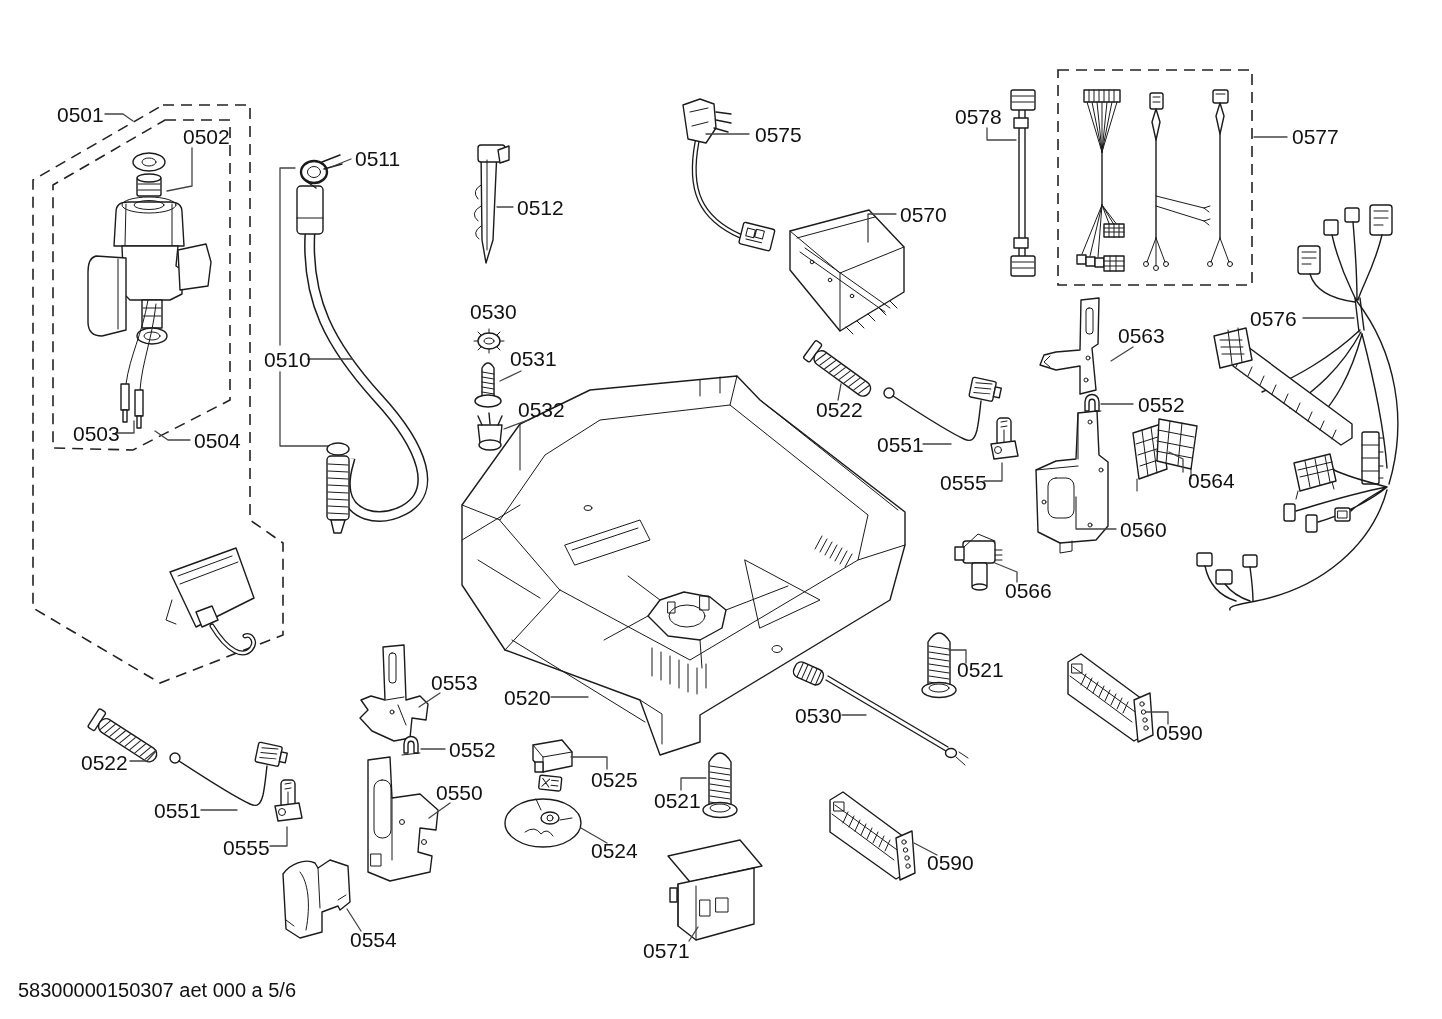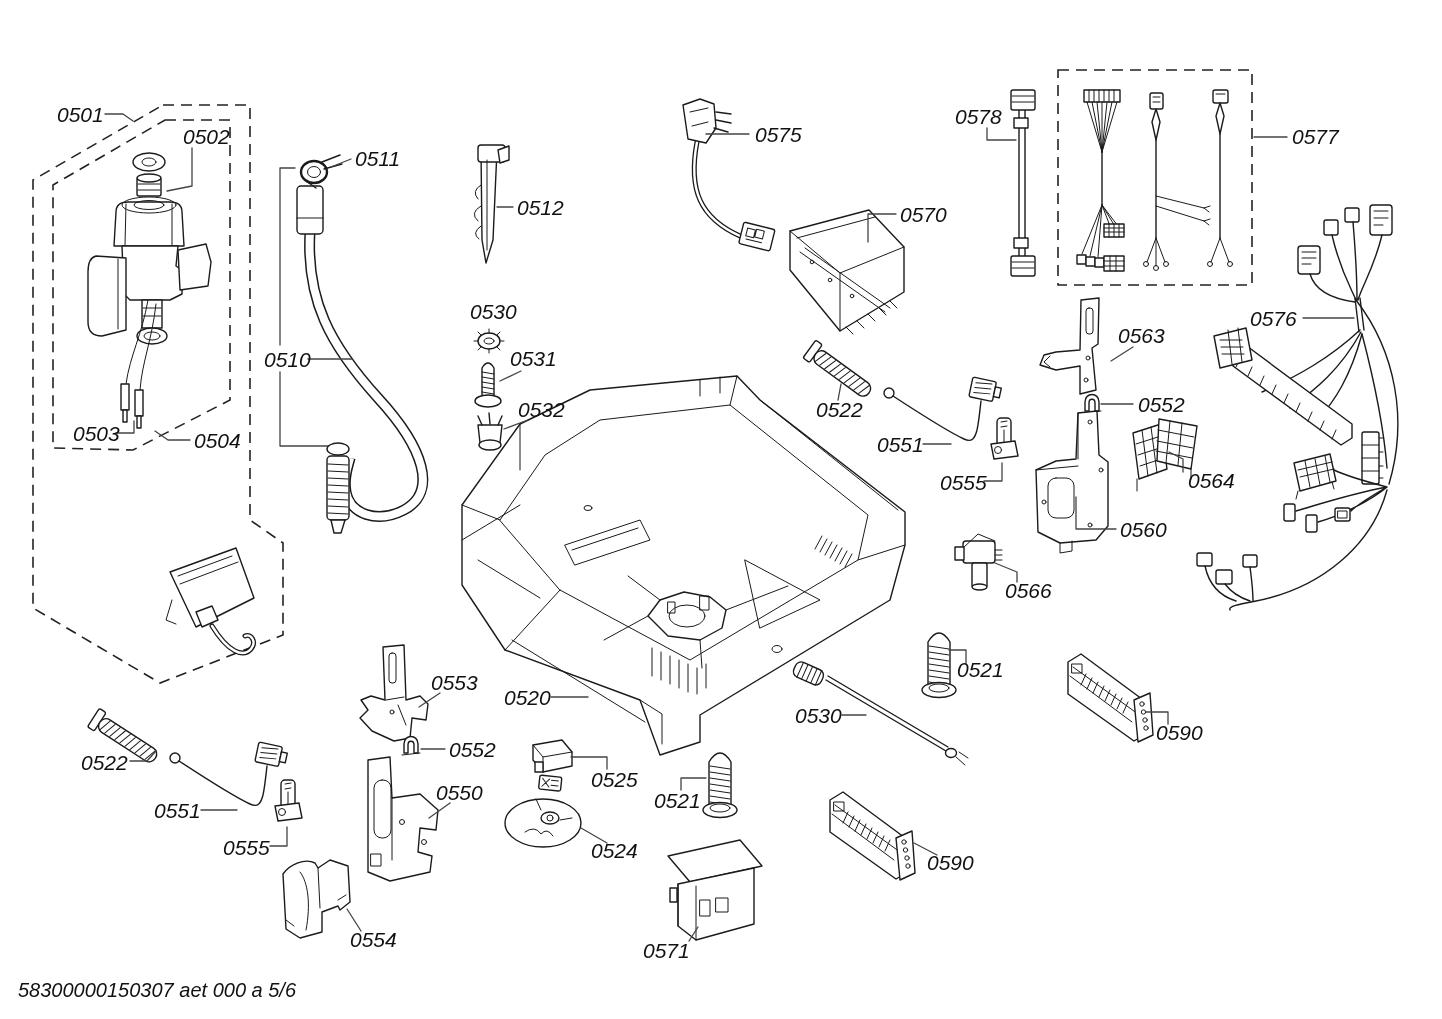--- a/index.html
+++ b/index.html
@@ -1,17 +1,17 @@
 <!DOCTYPE html>
 <html><head>
 <meta charset="utf-8">
 <style>
   html,body{margin:0;padding:0;background:#fff;}
   .page{position:relative;width:1442px;height:1019px;background:#fff;overflow:hidden;
-        font-family:"Liberation Sans",sans-serif;font-style:italic;}
+        font-family:"Liberation Sans",sans-serif;}
   svg{display:block}
   .ln{fill:none;stroke:#1b1b1b;stroke-width:1.4;stroke-linejoin:round;stroke-linecap:round}
   .lnf{fill:#fff;stroke:#1b1b1b;stroke-width:1.4;stroke-linejoin:round;stroke-linecap:round}
   .thin{fill:none;stroke:#1b1b1b;stroke-width:1;stroke-linejoin:round;stroke-linecap:round}
   .dash{fill:none;stroke:#222;stroke-width:1.6;stroke-dasharray:11 7;stroke-linejoin:miter}
   .hoseO{fill:none;stroke:#1b1b1b;stroke-width:11;stroke-linecap:butt}
   .hoseI{fill:none;stroke:#ffffff;stroke-width:8;stroke-linecap:butt}
   .cordO{fill:none;stroke:#1b1b1b;stroke-width:5;stroke-linecap:round}
   .cordI{fill:none;stroke:#ffffff;stroke-width:2.4;stroke-linecap:round}
   .lbl{font-family:"Liberation Sans",sans-serif;font-size:21px;fill:#111}

